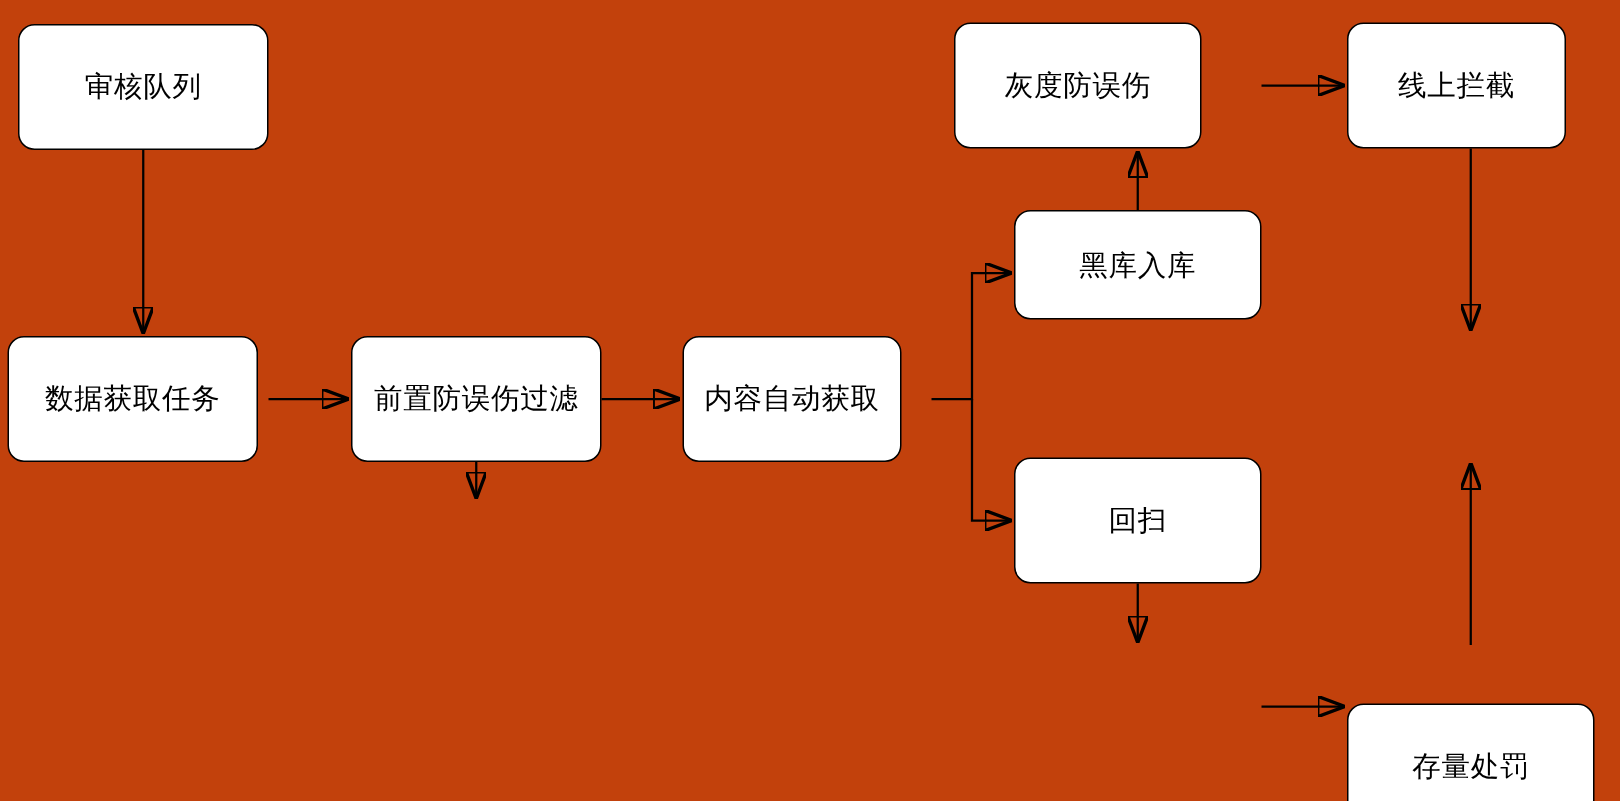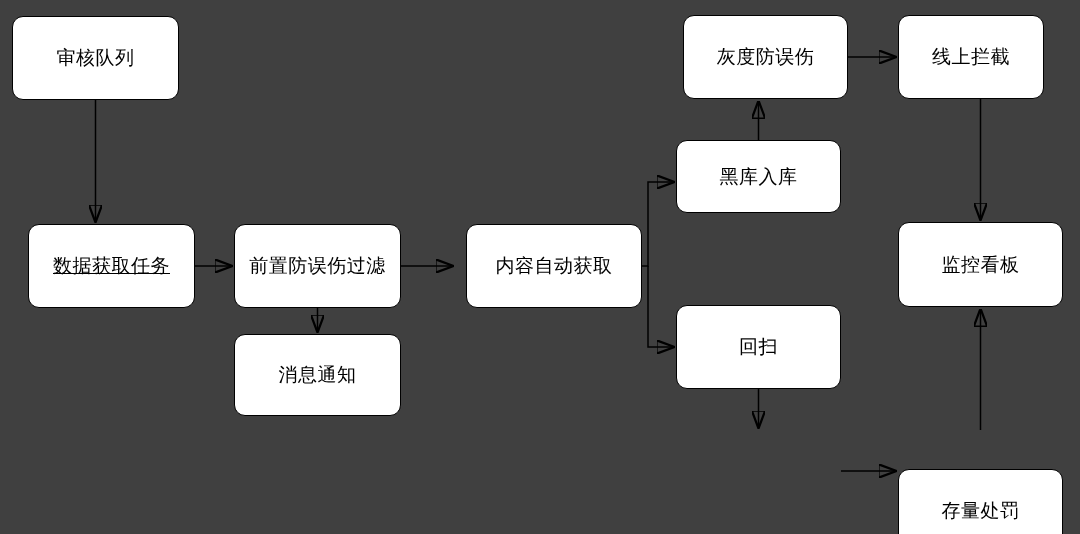--- a/index.html
+++ b/index.html
@@ -4,21 +4,21 @@
 <style>
   html, body {
     margin: 0;
     padding: 0;
     background: #ffffff;
   }
   .canvas {
     position: relative;
     width: 1080px;
     height: 534px;
-    background: #404040;
+    background: #c2410c;
     font-family: "Liberation Sans", "DejaVu Sans", sans-serif;
     overflow: hidden;
   }
   .edge-layer {
     position: absolute;
     left: 0;
     top: 0;
     width: 1080px;
     height: 534px;
   }
@@ -38,26 +38,26 @@
     display: flex;
     align-items: center;
     justify-content: center;
     font-size: 19px;
     color: #000000;
     white-space: nowrap;
     letter-spacing: 0.5px;
   }
   
   .n0  { left: 12px;  top: 16px;  }
-  .n1  { left: 28px;  top: 224px; text-decoration: underline; }
+  .n1  { left: 5px;  top: 224px; }
   .n2  { left: 234px; top: 224px; }
   .n3  { left: 234px; top: 334px; height: 82px; }
-  .n4  { left: 455px; top: 224px; width: 176px; margin-left: 11px; }
+  .n4  { left: 455px; top: 224px; width: 146px; }
   .n5  { left: 676px; top: 140px; width: 165px; height: 73px; }
-  .n6  { left: 683px; top: 15px;  width: 165px; }
+  .n6  { left: 636px; top: 15px;  width: 165px; }
   .n7  { left: 898px; top: 15px;  width: 146px; }
   .n8  { left: 676px; top: 305px; width: 165px; text-align: right; }
   .n9  { left: 676px; top: 430px; width: 165px; height: 83px; }
   .n10 { left: 898px; top: 430px; width: 165px; height: 83px; margin-top: 39px; }
   .n11 { left: 898px; top: 222px; width: 165px; height: 85px; }
 </style>
 </head>
 <body>
 
 <div class="canvas">
@@ -78,22 +78,20 @@
     <path d="M841 57 L895 57" marker-end="url(#arrow)"></path>
     <path d="M980.5 99 L980.5 219" marker-end="url(#arrow)"></path>
     <path d="M758.5 389 L758.5 427" marker-end="url(#arrow)"></path>
     <path d="M841 471 L895 471" marker-end="url(#arrow)"></path>
     <path d="M980.5 430 L980.5 310" marker-end="url(#arrow)"></path>
   </svg>
 
   <div class="node n0">审核队列</div>
   <div class="node n1">数据获取任务</div>
   <div class="node n2">前置防误伤过滤</div>
-  <div class="node n3">消息通知</div>
   <div class="node n4">内容自动获取</div>
   <div class="node n5">黑库入库</div>
   <div class="node n6">灰度防误伤</div>
   <div class="node n7">线上拦截</div>
   <div class="node n8">回扫</div>
   <div class="node n10">存量处罚</div>
-  <div class="node n11">监控看板</div>
 
 </div>
 
 </body></html>

